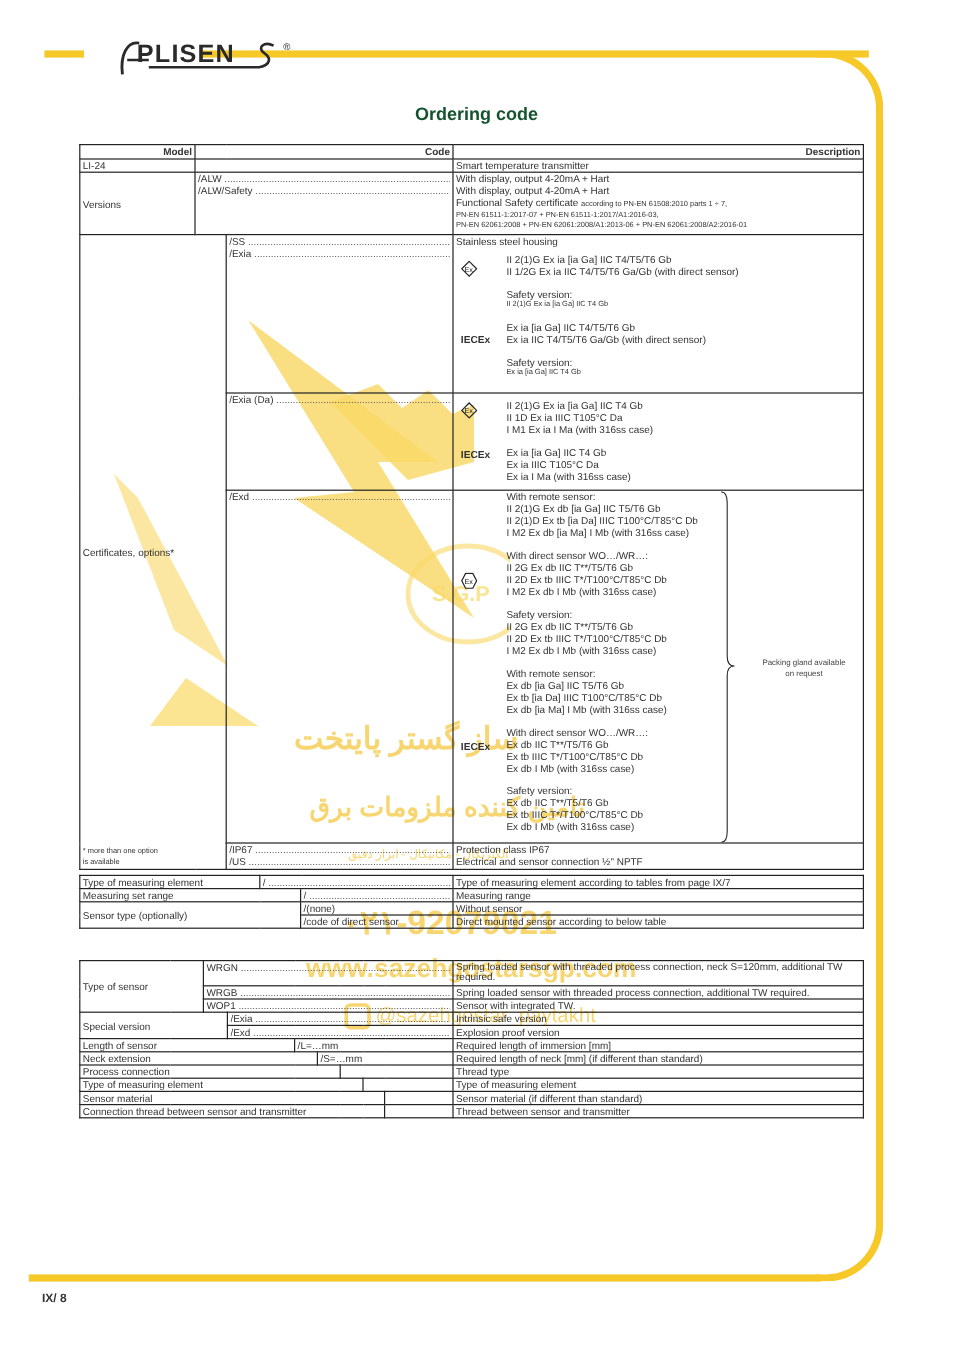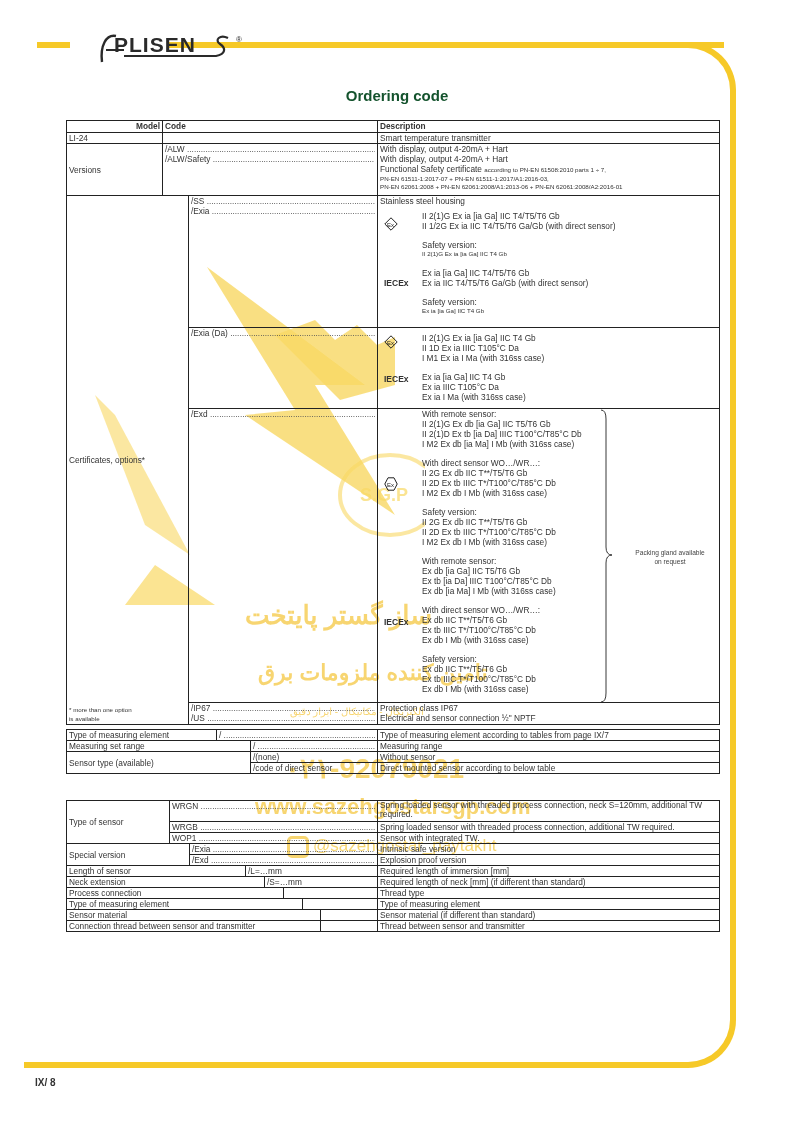--- a/index.html
+++ b/index.html
@@ -42,21 +42,21 @@
   .page-num {
     position: absolute; left: 35px; top: 1077px; font-size: 10px; font-weight: bold; color: #333;
   }
 
   table { border-collapse: collapse; position: absolute; table-layout: fixed; }
   td, th {
     border: 1px solid #222; font-size: 8.3px; line-height: 10px; padding: 0 2px;
     vertical-align: top; color: #333; overflow: hidden;
   }
   th { font-weight: bold; text-align: right; height: 11px; }
-  th.c { text-align: left; }
+  th.c { text-align: right; }
   .dots { white-space: nowrap; overflow: hidden; display: block; text-align: center; }
   .dots::after { content: " ......................................................................................................................................"; color: #555; }
   .vmid { vertical-align: middle; }
   .small { font-size: 6.2px; line-height: 8.5px; }
   .ln { display: block; white-space: nowrap; }
   .gap { display: block; height: 9px; }
   .gap-s { display: block; height: 5px; }
   .cert-block { position: relative; padding-left: 42px; }
   .cert-mark { position: absolute; left: 4px; }
   .ex-icon {
@@ -296,21 +296,21 @@
     <td>Type of measuring element according to tables from page IX/7</td>
   </tr>
   <tr>
     <td colspan="2" style="border-right:1px solid #222;">Measuring set range</td>
     <td>
           <span class="dots">/</span>
         </td>
     <td>Measuring range</td>
   </tr>
   <tr>
-    <td rowspan="2" colspan="2" class="vmid">Sensor type (available)</td>
+    <td rowspan="2" colspan="2" class="vmid">Sensor type (optionally)</td>
     <td>/(none)</td>
     <td>Without sensor</td>
   </tr>
   <tr>
     <td>/code of direct sensor</td>
     <td>Direct mounted sensor according to below table</td>
   </tr>
 </tbody>
   </table>
 

